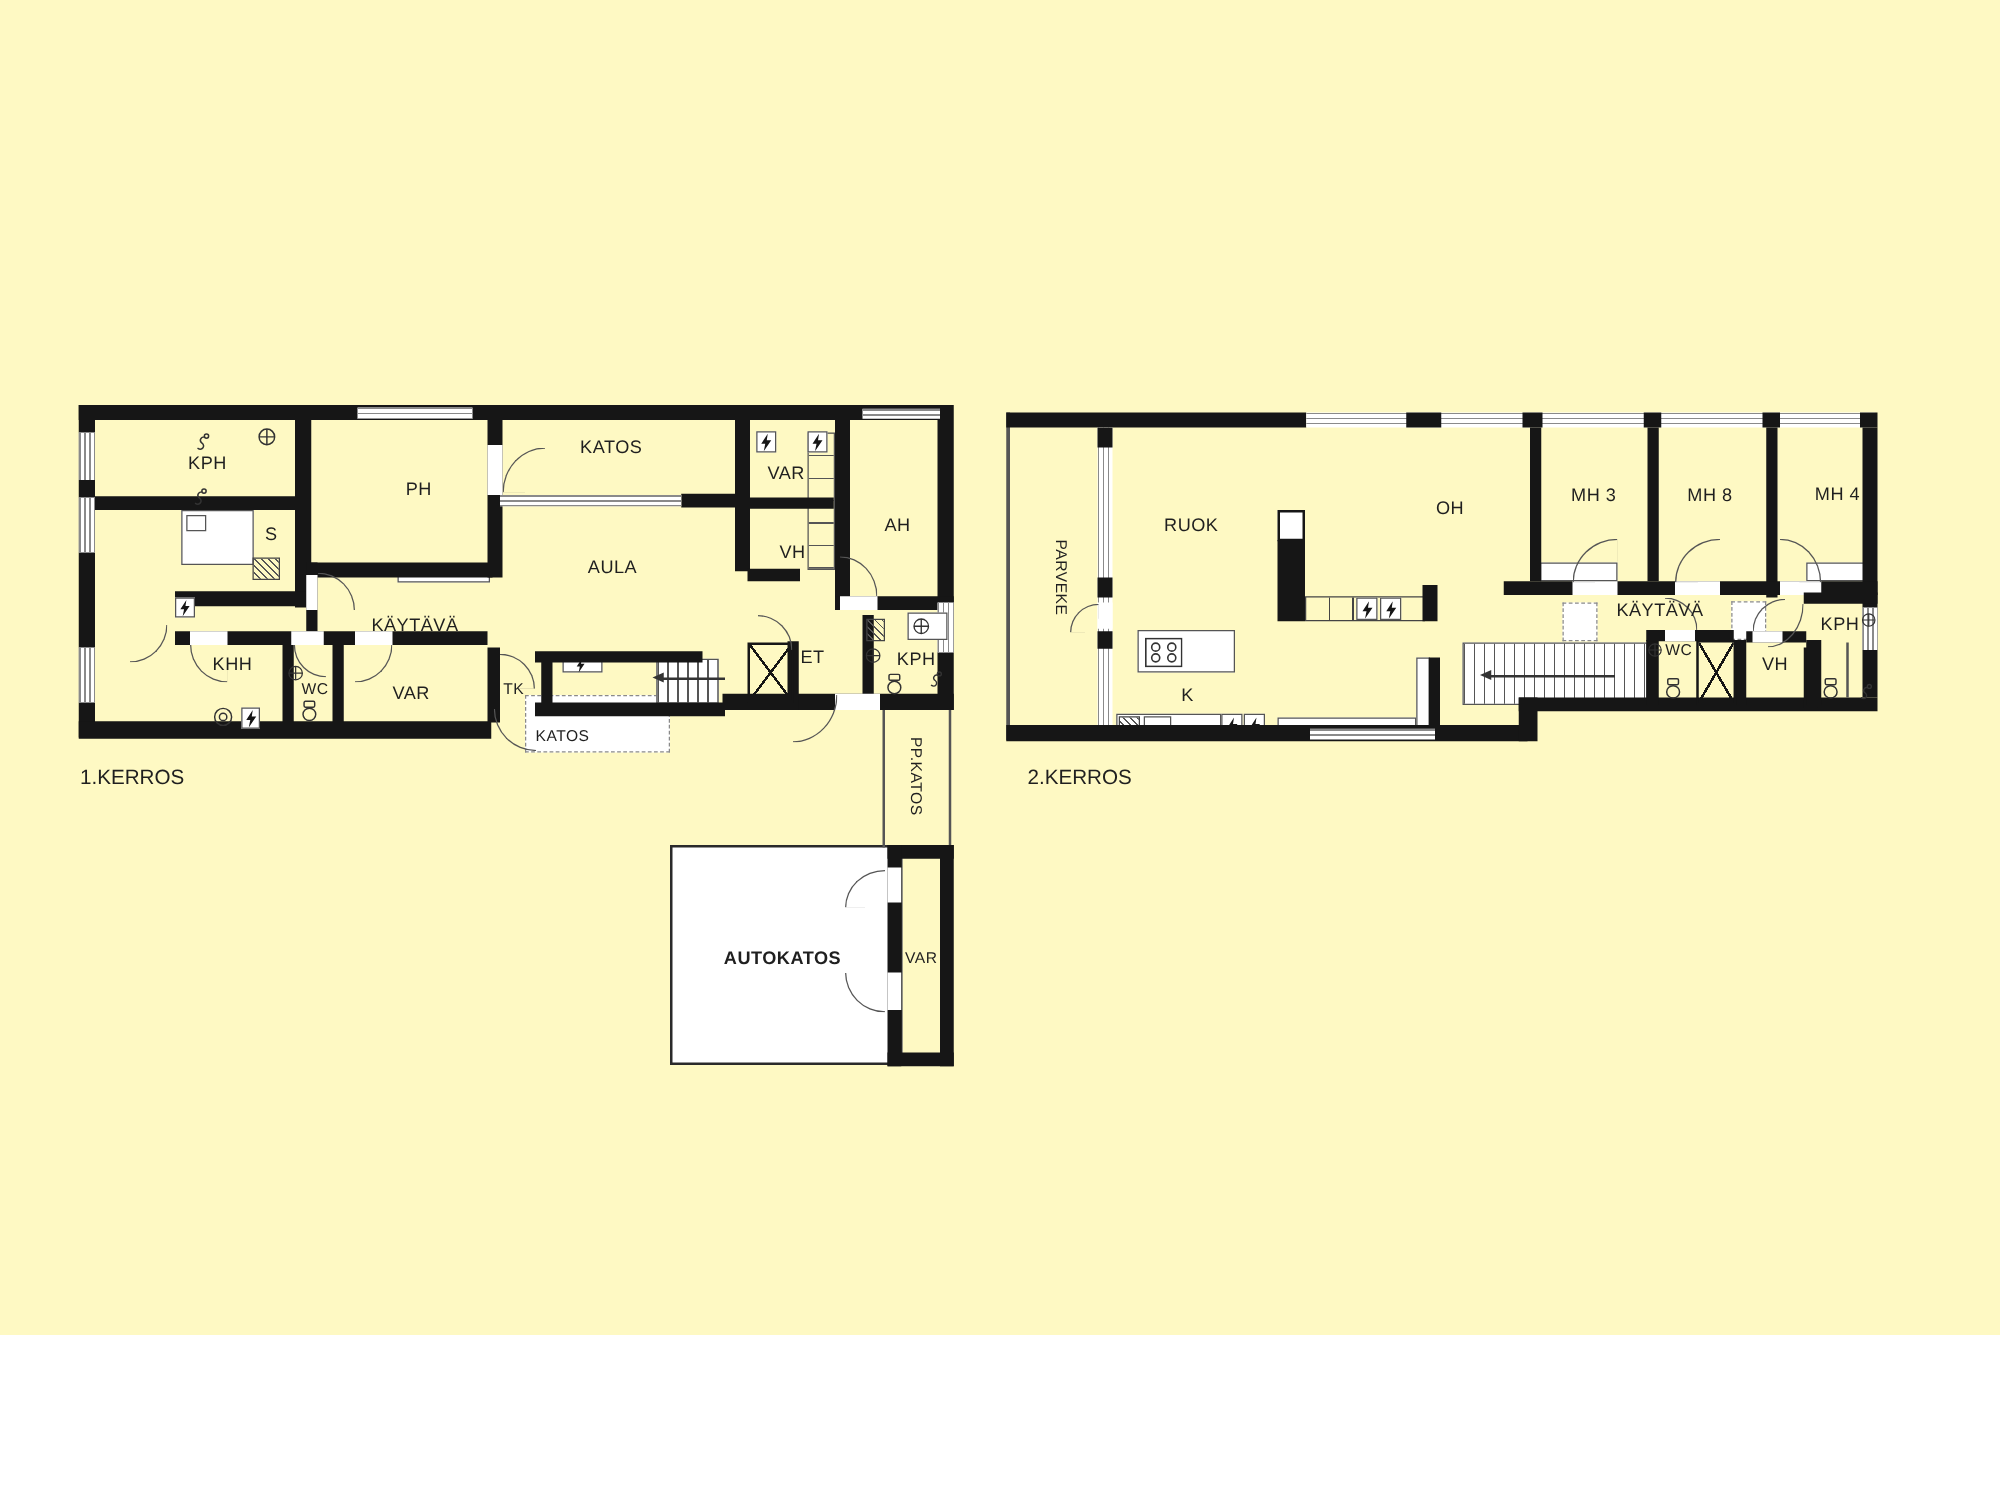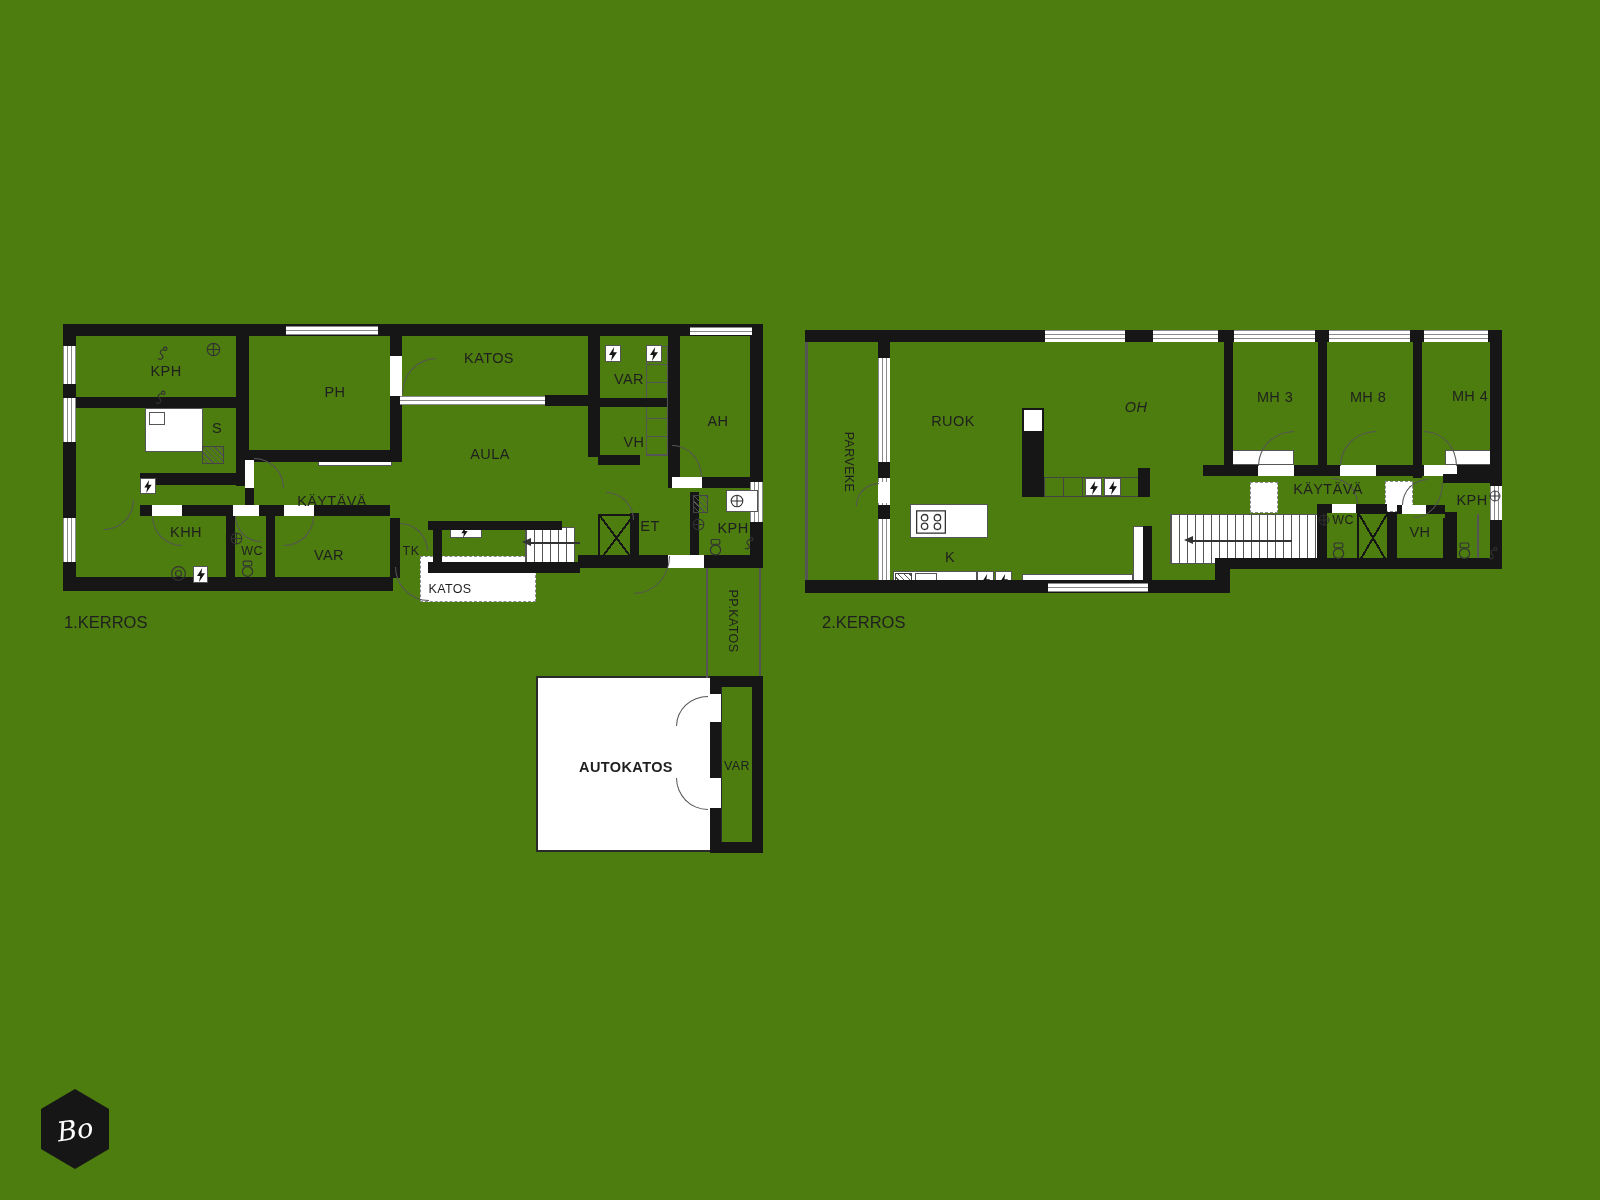--- a/index.html
+++ b/index.html
@@ -1,16 +1,16 @@
 <!DOCTYPE html>
 <html><head>
 <meta charset="utf-8">
 <style>
   html,body{margin:0;padding:0;background:#fff;}
-  #pg{position:relative;width:1600px;height:1200px;background:#4d7c0f;overflow:hidden;
+  #pg{position:relative;width:1600px;height:1068px;background:#fef9c3;overflow:hidden;
       font-family:"Liberation Sans",sans-serif;color:#1f1f1f;}
   .w{position:absolute;background:#161616;}
   .gap{position:absolute;background:#fff;}
   .tline{position:absolute;background:#555;}
   .box{position:absolute;border:1px solid #555;background:#fff;box-sizing:border-box;}
   .thin{position:absolute;border:2px solid #2a2a2a;background:#fff;box-sizing:border-box;}
   .dash{position:absolute;border:1.5px dashed #8a8a8a;box-sizing:border-box;background:#fff;}
   .dline{position:absolute;border-top:1.5px dashed #555;}
   .winh{position:absolute;background-color:#fff;background-image:repeating-linear-gradient(to bottom,#8a8a8a 0 1.5px,transparent 1.5px 4px);}
   .winv{position:absolute;background-color:#fff;background-image:repeating-linear-gradient(to right,#8a8a8a 0 1.5px,transparent 1.5px 4px);}
@@ -336,21 +336,21 @@
     <div class="tline" style="left:1477px;top:514px;width:2px;height:44px;"></div>
     <svg class="ic" style="left:1486px;top:546px;" width="13" height="15" viewBox="0 0 14 15">
         <use href="#showerg"></use>
       </svg>
     <svg class="ic" style="left:1489px;top:490px;" width="12" height="12" viewBox="0 0 14 14">
         <use href="#sinkg"></use>
       </svg>
 
     <span class="lbl sm vert" style="left:849px;top:462px;">PARVEKE</span>
     <span class="lbl" style="left:953px;top:421px;">RUOK</span>
-    <span class="lbl" style="left:1136px;top:407px;font-style:italic;">OH</span>
+    <span class="lbl" style="left:1160px;top:407px;">OH</span>
     <span class="lbl" style="left:1275px;top:397px;">MH 3</span>
     <span class="lbl" style="left:1368px;top:397px;">MH 8</span>
     <span class="lbl" style="left:1470px;top:396px;">MH 4</span>
     <span class="lbl" style="left:1328px;top:489px;">KÄYTÄVÄ</span>
     <span class="lbl" style="left:950px;top:557px;">K</span>
     <span class="lbl sm" style="left:1343px;top:520px;">WC</span>
     <span class="lbl" style="left:1420px;top:532px;">VH</span>
     <span class="lbl" style="left:1472px;top:500px;">KPH</span>
   </section>
 

